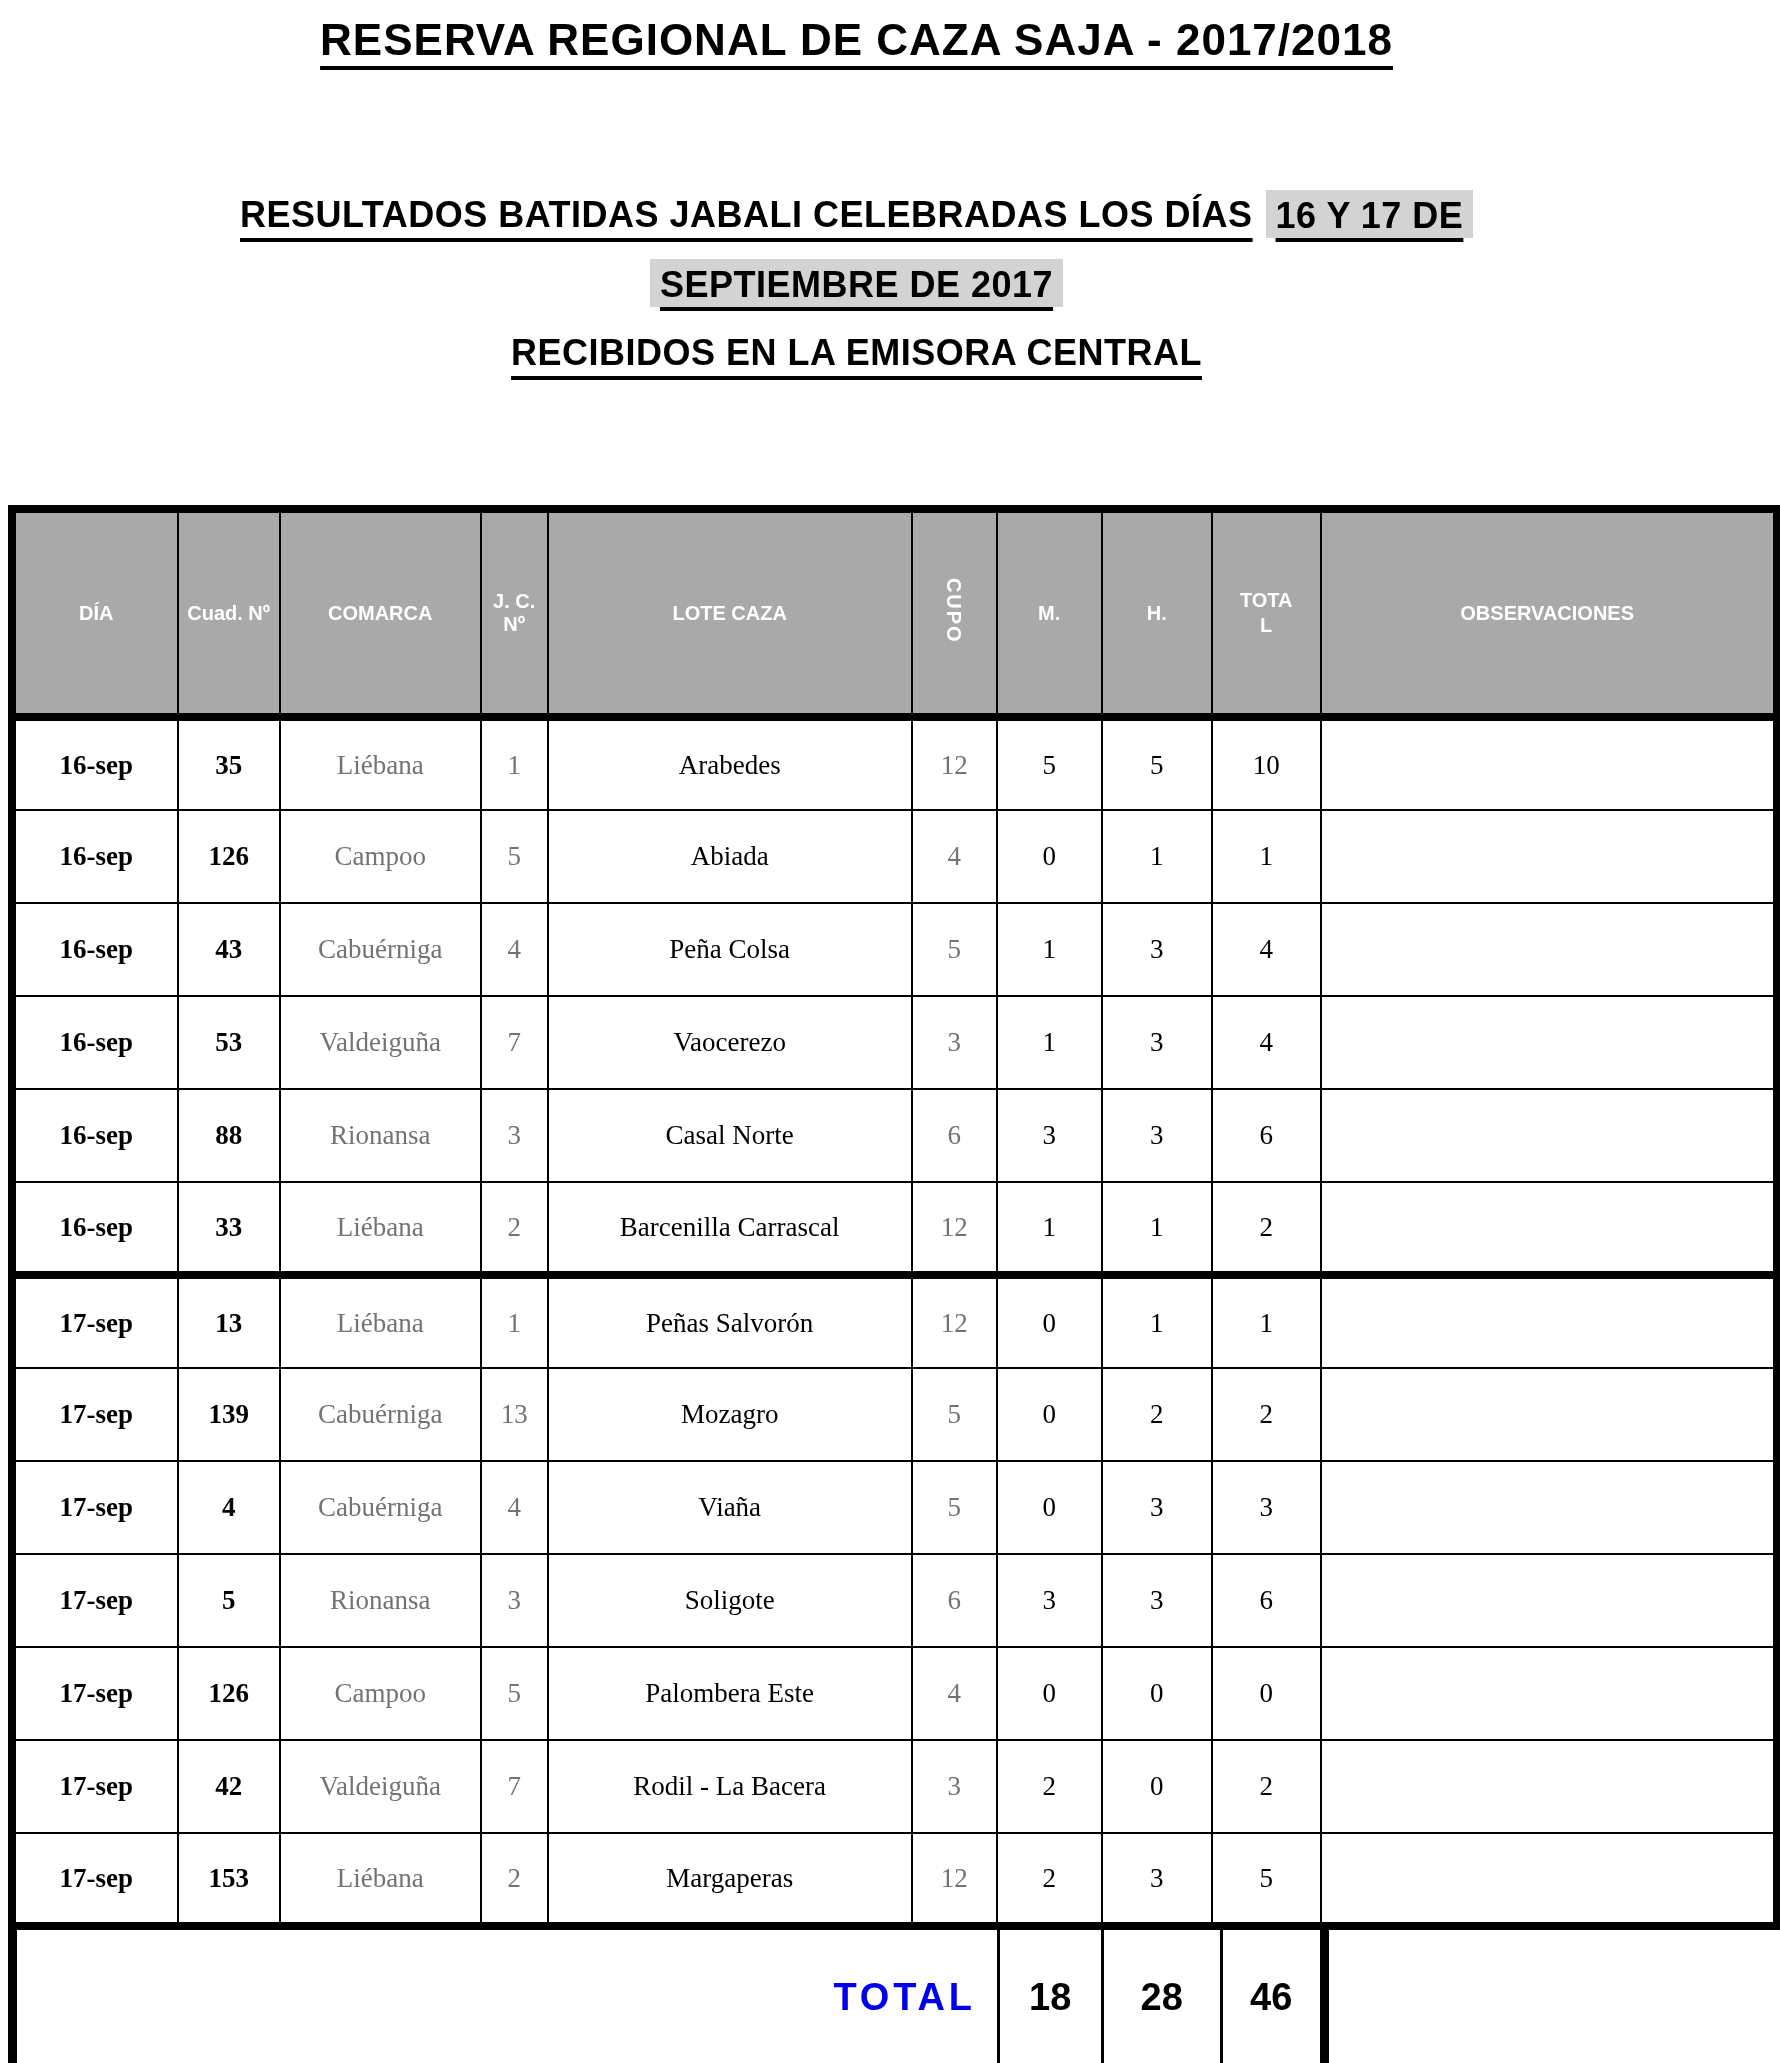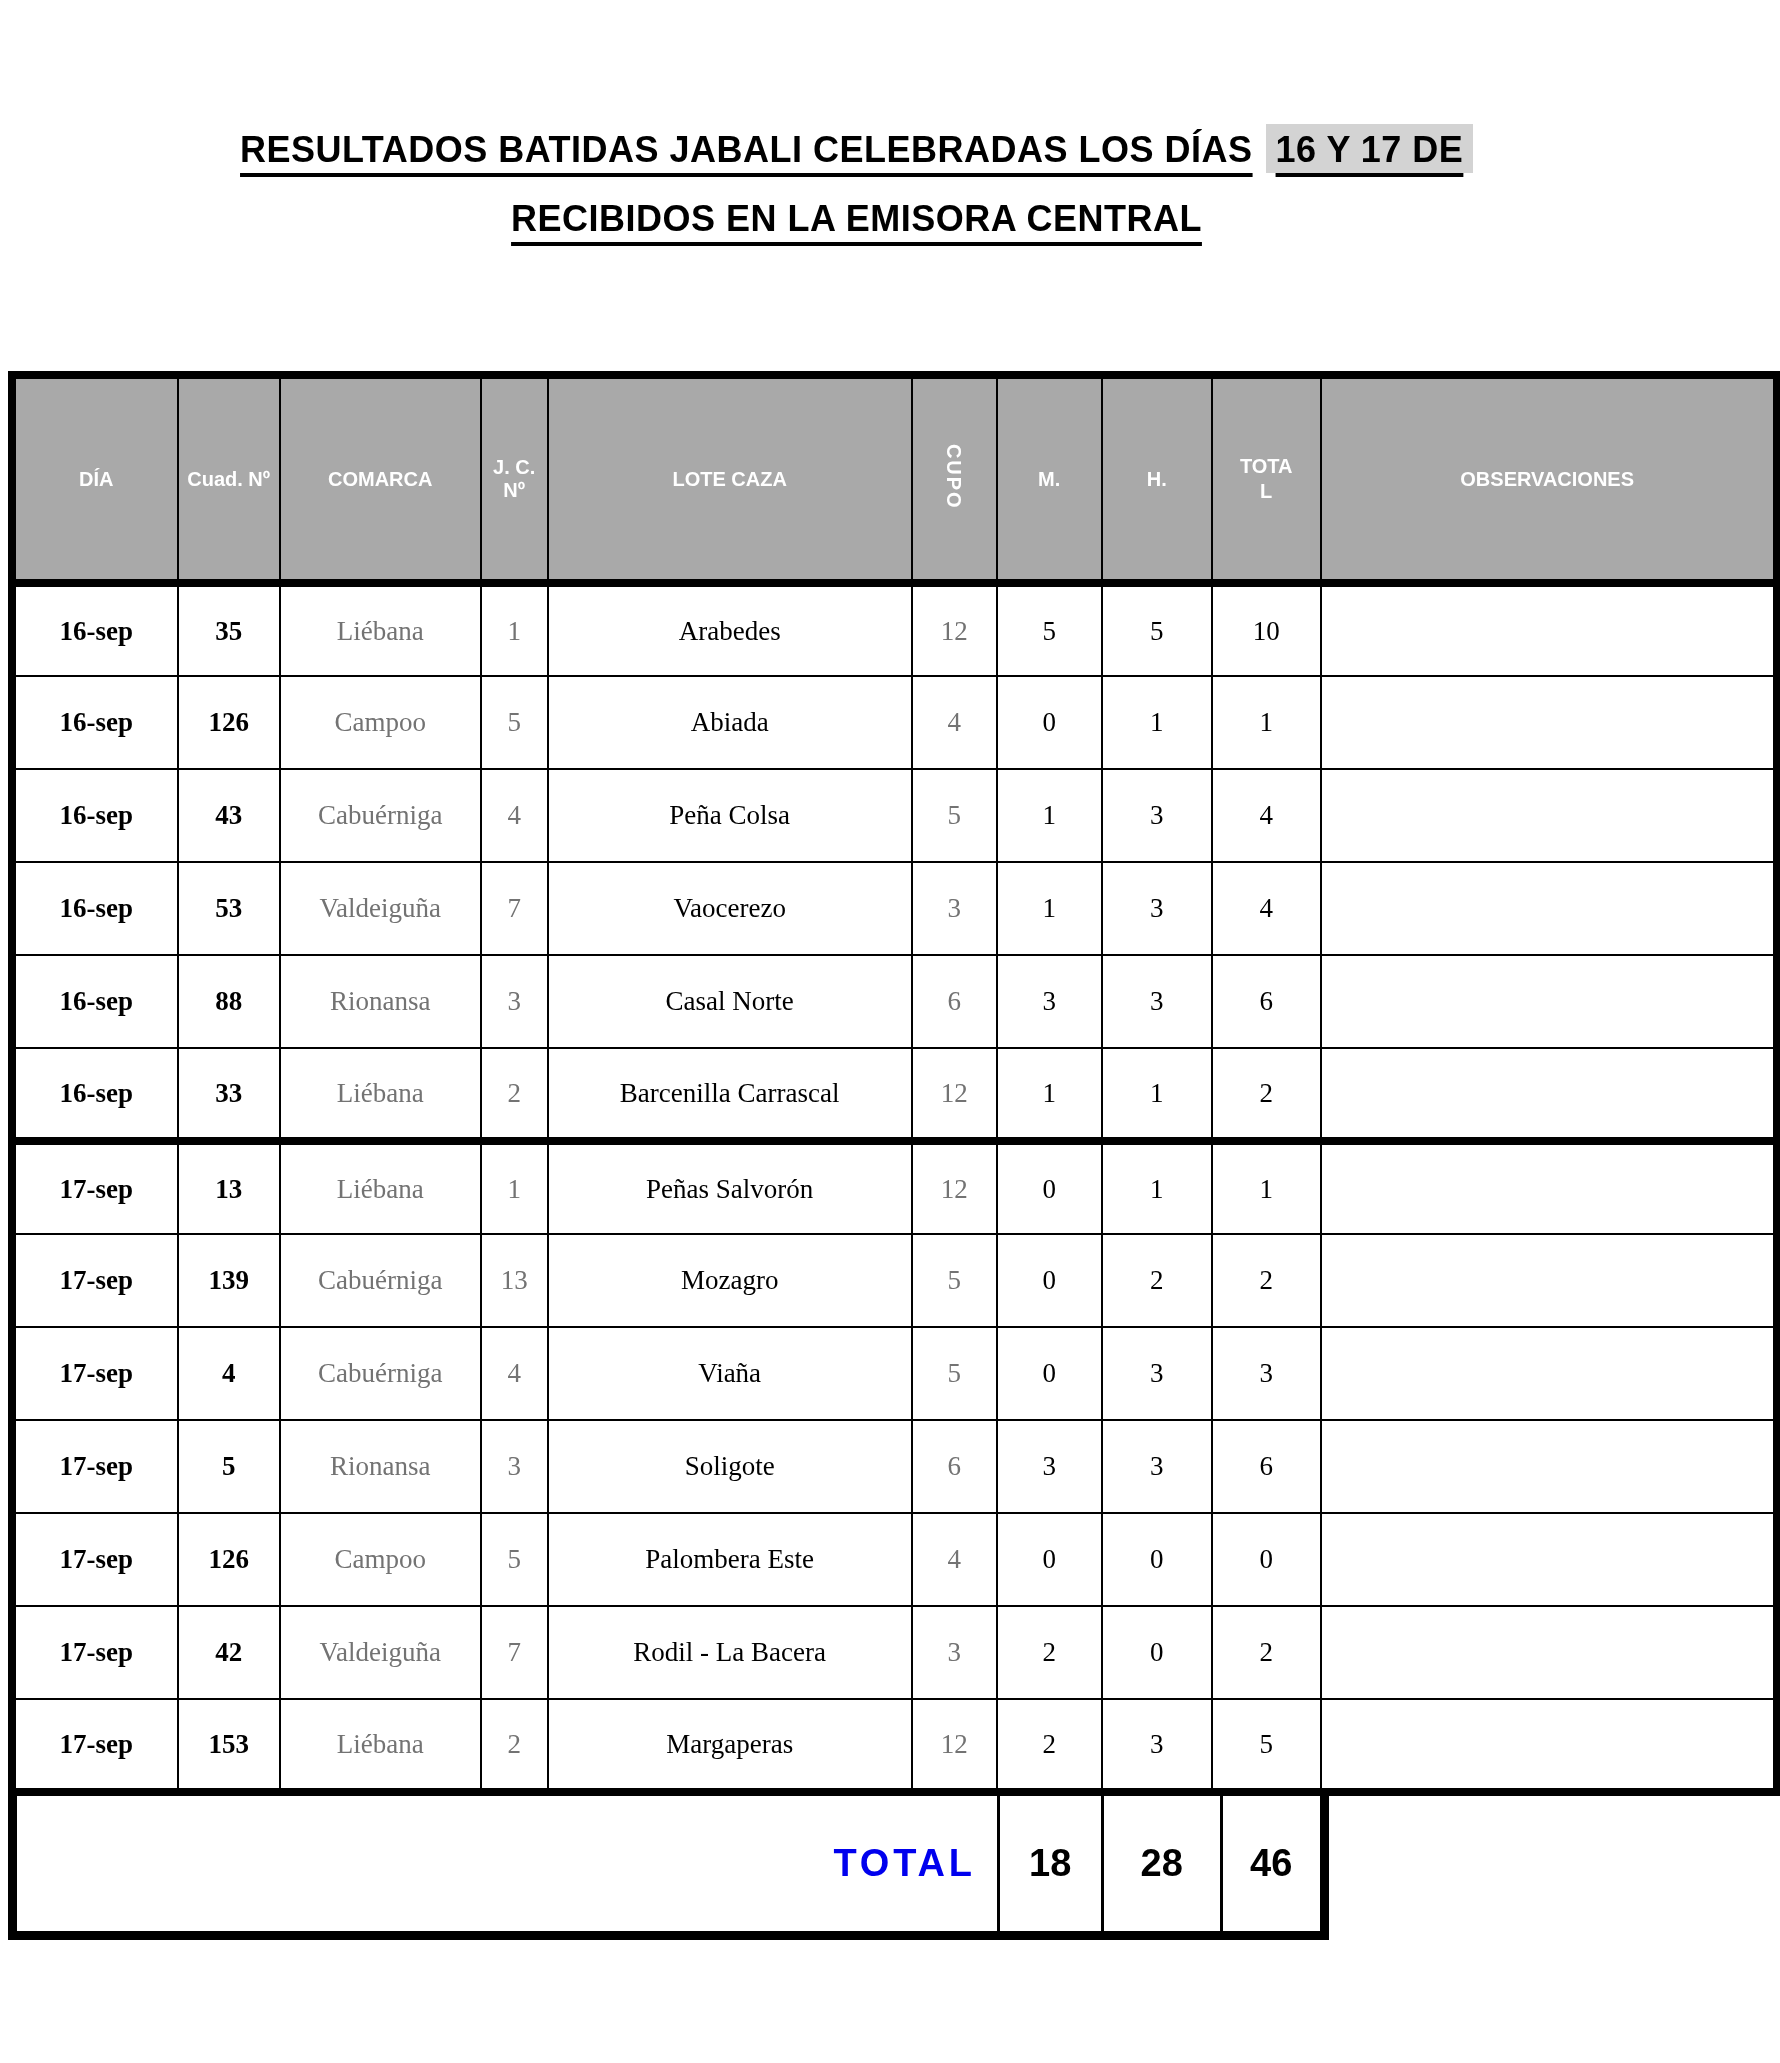--- a/index.html
+++ b/index.html
@@ -98,23 +98,25 @@
   .total-row .t-m { width: 104px; }
   .total-row .t-h { width: 119px; }
   .total-row .t-total { flex: 1; border-right: none; }
 </style>
 </head>
 <body>
 
 <div class="page">
 
   <div class="headings">
+    <h1 class="doc-title"><span class="u">RESERVA REGIONAL DE CAZA SAJA - 2017/2018</span></h1>
 
     <div class="subtitle">
       <div class="sub-line"><span class="u"><span>RESULTADOS BATIDAS JABALI CELEBRADAS LOS DÍAS</span><span class="hl hl-gap">16 Y 17 DE</span></span></div>
+      <div class="sub-line"><span class="u hl">SEPTIEMBRE DE 2017</span></div>
       <div class="sub-line"><span class="u">RECIBIDOS EN LA EMISORA CENTRAL</span></div>
     </div>
   </div>
 
   <table class="main">
     <colgroup>
       <col style="width:166px">
         <col style="width:102px">
         <col style="width:201px">
         <col style="width:67px">

